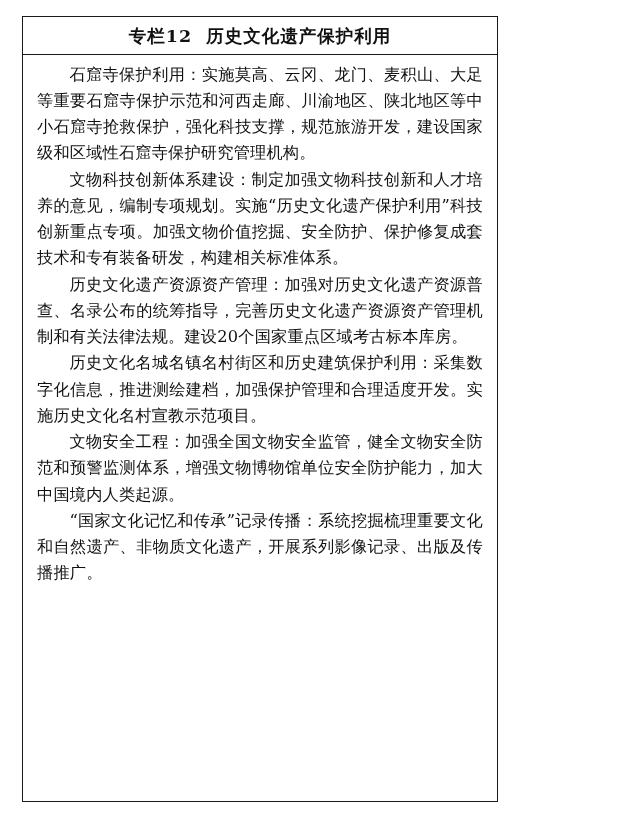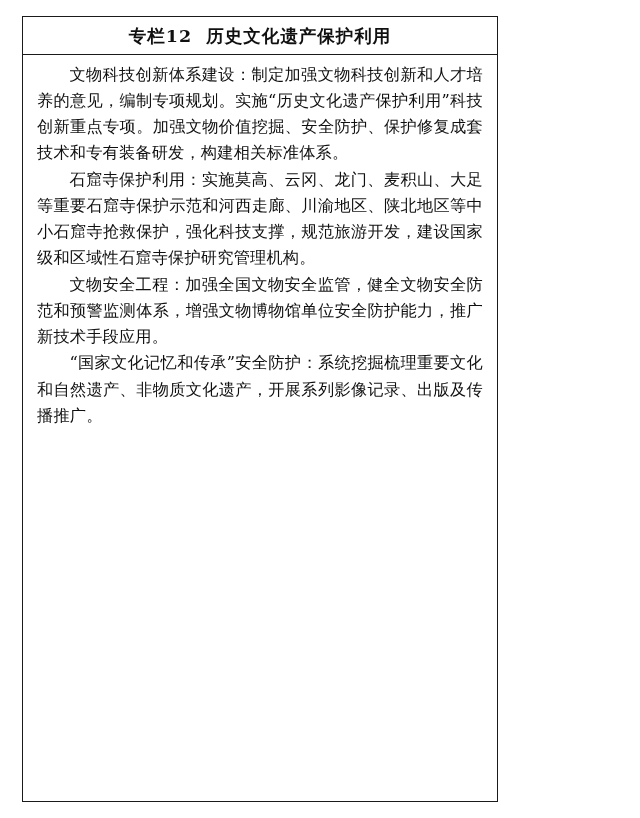--- a/index.html
+++ b/index.html
@@ -58,20 +58,22 @@
 <body>
 
 <div class="page">
   <div class="box">
 
     <div class="box-title">
       <span class="num"><span>专栏</span><span>12</span></span><span>历史文化遗产保护利用</span>
     </div>
 
     <div class="box-body">
+      <p class="para">石窟寺保护利用：实施莫高、云冈、龙门、麦积山、大足等重要石窟寺保护示范和河西走廊、川渝地区、陕北地区等中小石窟寺抢救保护，强化科技支撑，规范旅游开发，建设国家级和区域性石窟寺保护研究管理机构。</p>
       <p class="para">文物科技创新体系建设：制定加强文物科技创新和人才培养的意见，编制专项规划。实施“历史文化遗产保护利用”科技创新重点专项。加强文物价值挖掘、安全防护、保护修复成套技术和专有装备研发，构建相关标准体系。</p>
-      <p class="para">石窟寺保护利用：实施莫高、云冈、龙门、麦积山、大足等重要石窟寺保护示范和河西走廊、川渝地区、陕北地区等中小石窟寺抢救保护，强化科技支撑，规范旅游开发，建设国家级和区域性石窟寺保护研究管理机构。</p>
-      <p class="para">文物安全工程：加强全国文物安全监管，健全文物安全防范和预警监测体系，增强文物博物馆单位安全防护能力，推广新技术手段应用。</p>
-      <p class="para">“国家文化记忆和传承”安全防护：系统挖掘梳理重要文化和自然遗产、非物质文化遗产，开展系列影像记录、出版及传播推广。</p>
+      <p class="para">历史文化遗产资源资产管理：加强对历史文化遗产资源普查、名录公布的统筹指导，完善历史文化遗产资源资产管理机制和有关法律法规。建设20个国家重点区域考古标本库房。</p>
+      <p class="para">历史文化名城名镇名村街区和历史建筑保护利用：采集数字化信息，推进测绘建档，加强保护管理和合理适度开发。实施历史文化名村宣教示范项目。</p>
+      <p class="para">文物安全工程：加强全国文物安全监管，健全文物安全防范和预警监测体系，增强文物博物馆单位安全防护能力，加大中国境内人类起源。</p>
+      <p class="para">“国家文化记忆和传承”记录传播：系统挖掘梳理重要文化和自然遗产、非物质文化遗产，开展系列影像记录、出版及传播推广。</p>
     </div>
 
   </div>
 </div>
 
 </body></html>

